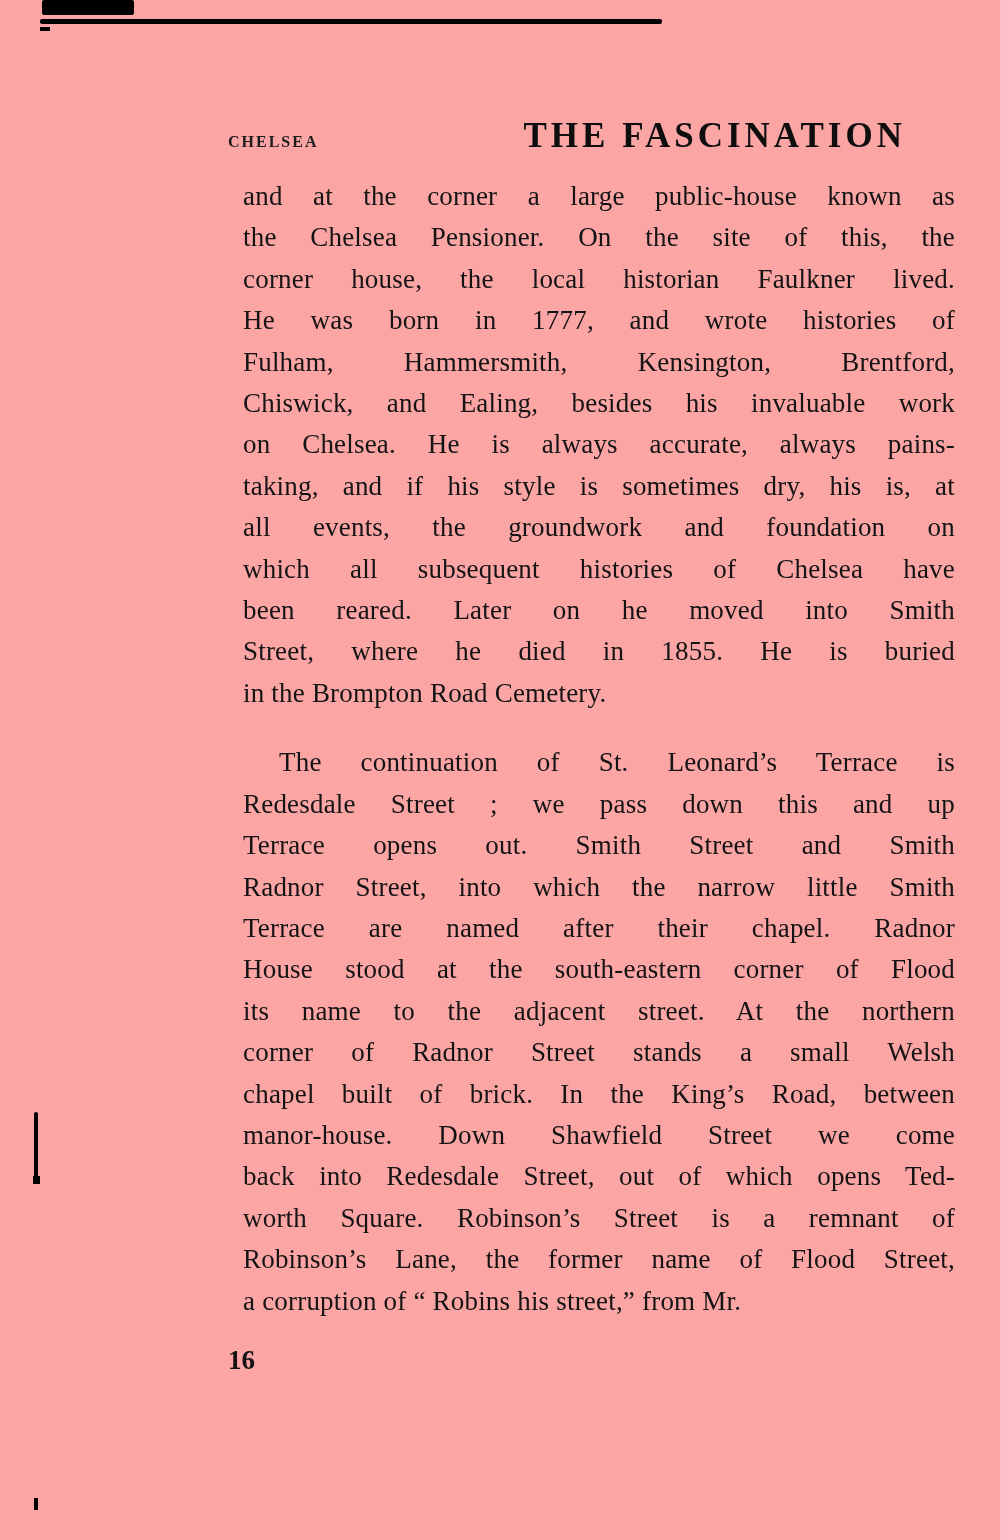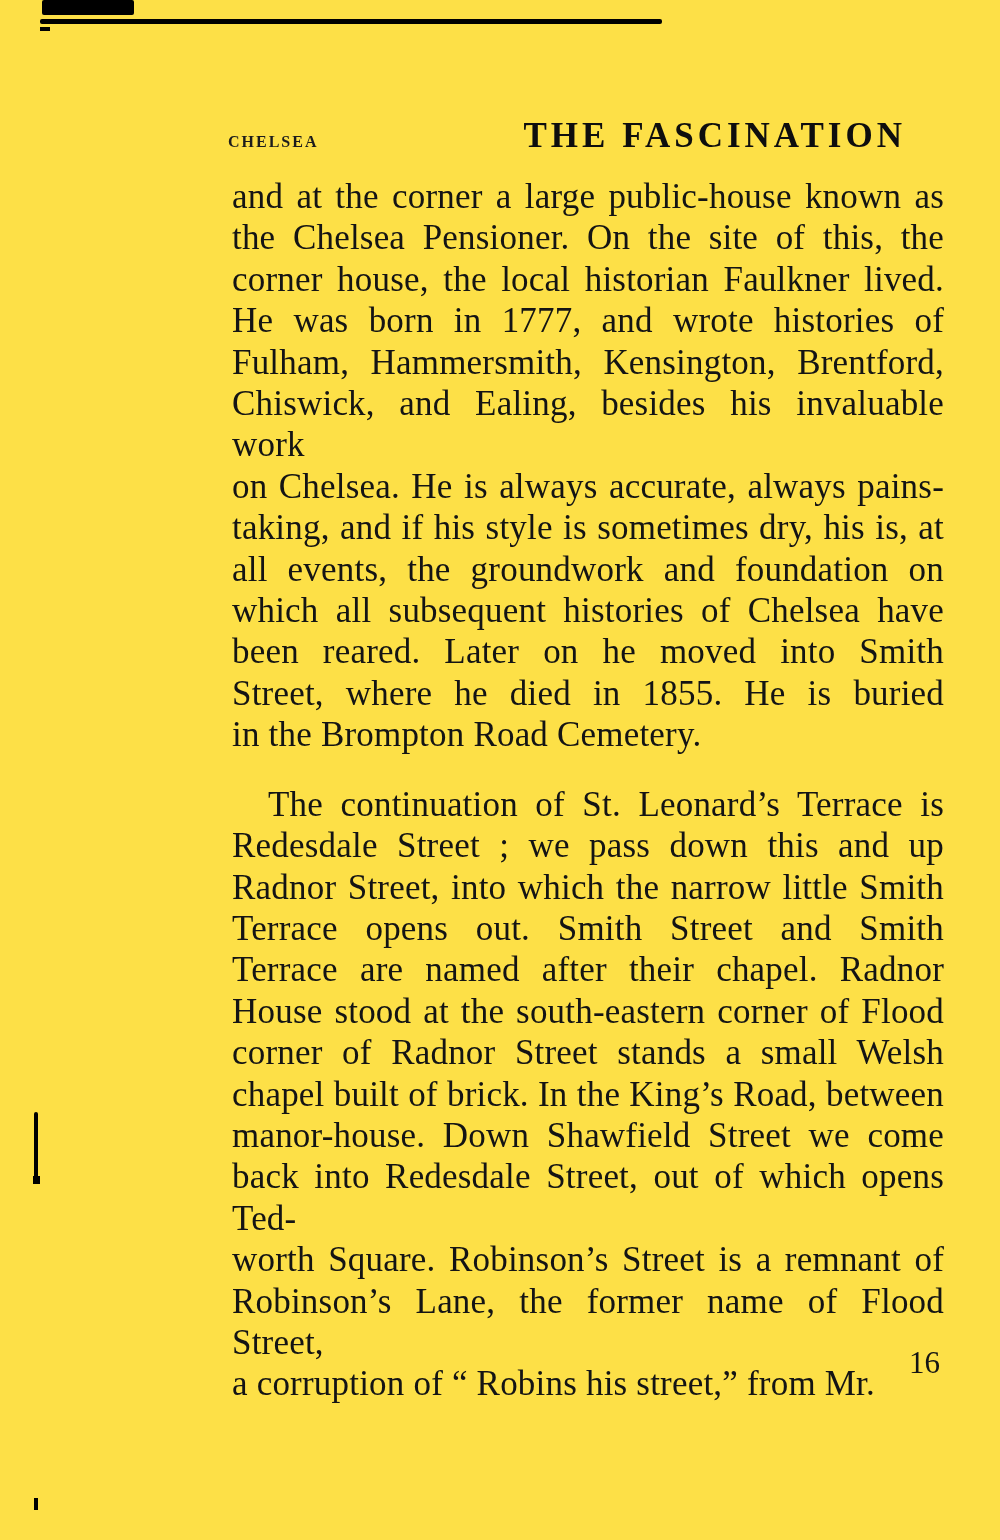--- a/index.html
+++ b/index.html
@@ -4,21 +4,21 @@
 <style>
   html, body {
     margin: 0;
     padding: 0;
     background: #e8e8e4;
   }
   .page {
     position: relative;
     width: 1000px;
     height: 1540px;
-    background: #fde047;
+    background: #fca5a5;
     font-family: "Liberation Serif", serif;
     color: #141414;
     overflow: hidden;
     margin: 0 auto;
   }
   
   .artifact { position: absolute; background: #000; }
   .artifact.bar-thick { left: 42px; top: 0; width: 92px; height: 15px; border-radius: 2px; }
   .artifact.bar-thin  { left: 40px; top: 19px; width: 622px; height: 5px; border-radius: 2px; }
   .artifact.bar-nub   { left: 40px; top: 27px; width: 10px; height: 4px; }
@@ -45,43 +45,44 @@
     font-size: 35px;
     font-weight: bold;
     letter-spacing: 4px;
     margin-right: 34px;
     color: #0e0e0e;
     white-space: nowrap;
   }
   
   .text-block {
     position: absolute;
-    left: 232px;
+    left: 243px;
     top: 176px;
     width: 712px;
-    font-size: 35px;
+    font-size: 27px;
     line-height: 41.4px;
   }
   .paragraph { margin: 0; }
   .line {
     text-align: justify;
     text-align-last: justify;
     white-space: normal;
     letter-spacing: 0.2px;
   }
   .line.last { text-align-last: left; }
   .line.indent { text-indent: 36px; margin-top: 28px; }
   .page-number {
     position: absolute;
     left: 228px;
     top: 1345px;
     width: 712px;
-    text-align: right;
-    font-size: 31px;
+    text-align: left;
+    font-size: 27px;
     color: #141414;
+    font-weight: bold;
   }
 </style>
 </head>
 <body>
 
 <div class="page">
 
   <div class="artifact bar-thick"></div>
   <div class="artifact bar-thin"></div>
   <div class="artifact bar-nub"></div>
@@ -106,24 +107,25 @@
         <div class="line">taking, and if his style is sometimes dry, his is, at</div>
         <div class="line">all events, the groundwork and foundation on</div>
         <div class="line">which all subsequent histories of Chelsea have</div>
         <div class="line">been reared. Later on he moved into Smith</div>
         <div class="line">Street, where he died in 1855. He is buried</div>
         <div class="line last">in the Brompton Road Cemetery.</div>
       </div>
       <div class="paragraph">
         <div class="line indent">The continuation of St. Leonard’s Terrace is</div>
         <div class="line">Redesdale Street ; we pass down this and up</div>
+        <div class="line">Terrace opens out. Smith Street and Smith</div>
         <div class="line">Radnor Street, into which the narrow little Smith</div>
-        <div class="line">Terrace opens out. Smith Street and Smith</div>
         <div class="line">Terrace are named after their chapel. Radnor</div>
         <div class="line">House stood at the south-eastern corner of Flood</div>
+        <div class="line">its name to the adjacent street. At the northern</div>
         <div class="line">corner of Radnor Street stands a small Welsh</div>
         <div class="line">chapel built of brick. In the King’s Road, between</div>
         <div class="line">manor-house. Down Shawfield Street we come</div>
         <div class="line">back into Redesdale Street, out of which opens Ted-</div>
         <div class="line">worth Square. Robinson’s Street is a remnant of</div>
         <div class="line">Robinson’s Lane, the former name of Flood Street,</div>
         <div class="line last">a corruption of “ Robins his street,” from Mr.</div>
       </div>
     </div>
 

